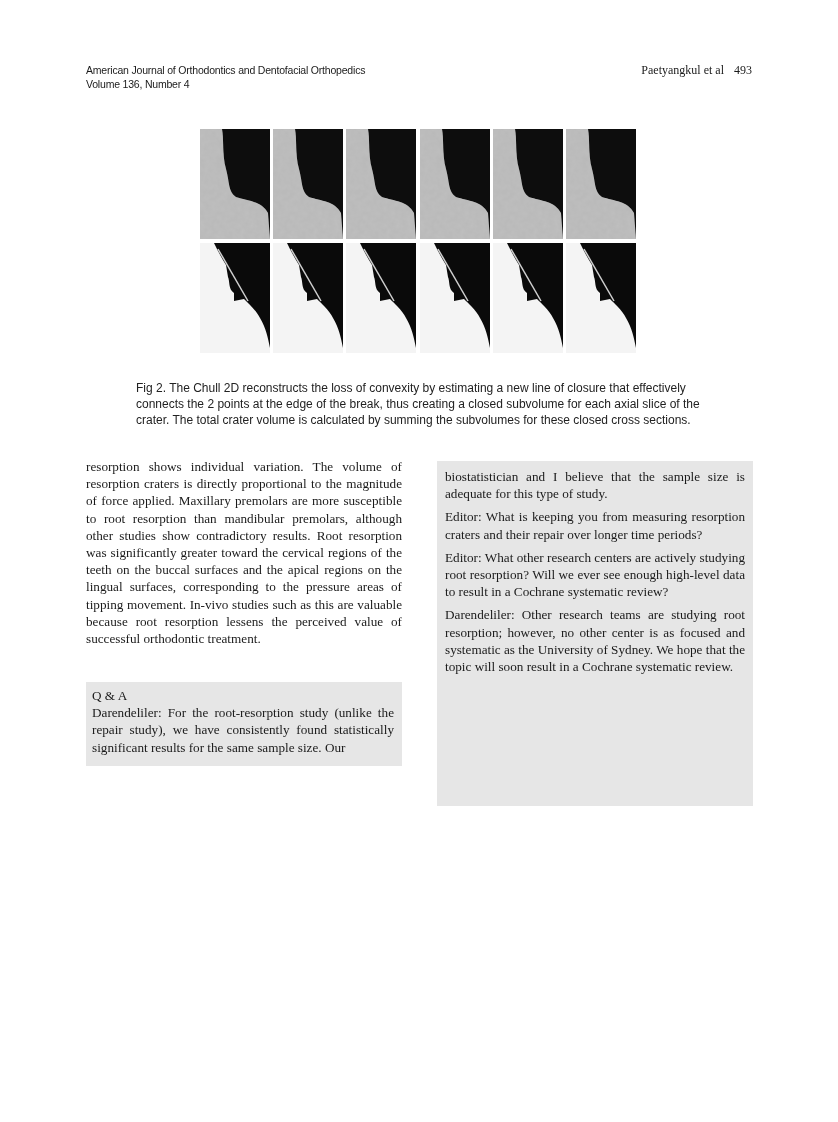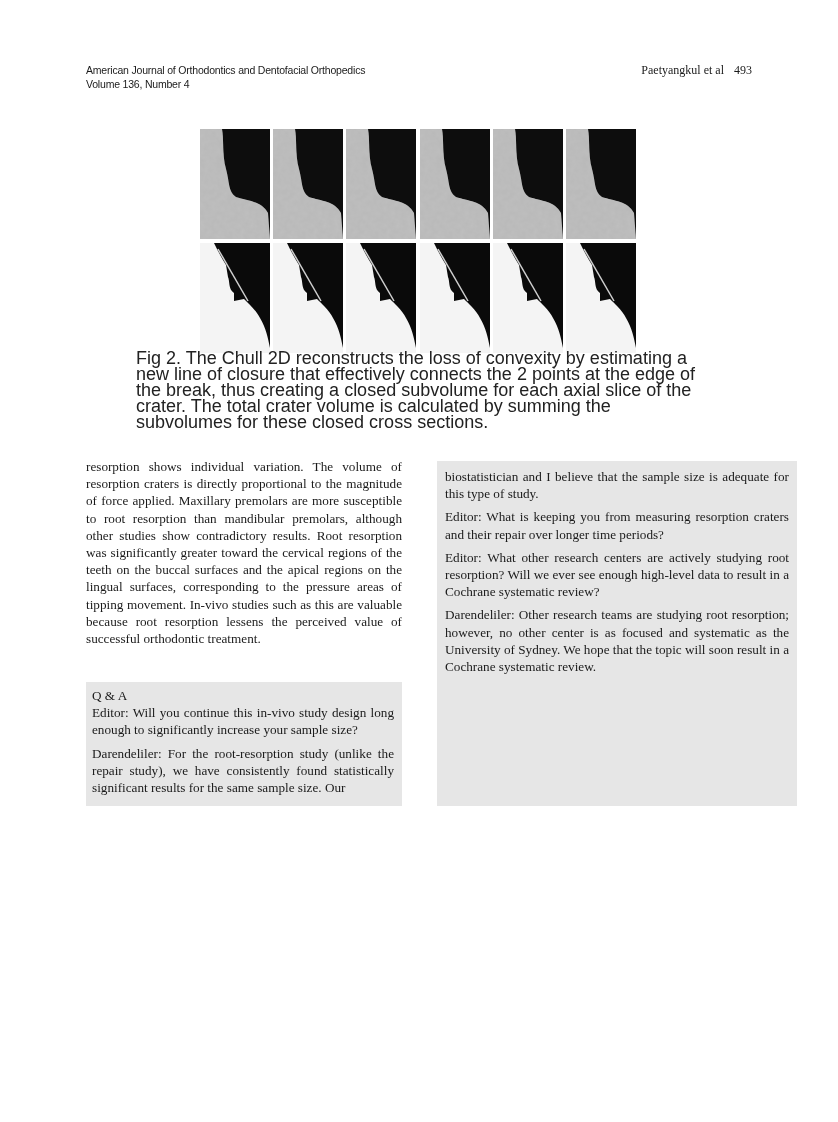--- a/index.html
+++ b/index.html
@@ -1,25 +1,25 @@
 <!DOCTYPE html>
 <html><head>
 <meta charset="utf-8">
 <style>
   html, body { margin:0; padding:0; background:#ffffff; }
   body { width:838px; height:1122px; position:relative; overflow:hidden; font-family:"Liberation Serif", serif; color:#1a1a1a; }
   .hdr-left { position:absolute; left:86px; top:63px; font-size:10.5px; line-height:14px; font-family:Liberation Sans, sans-serif; letter-spacing:-0.2px; }
   .hdr-right { position:absolute; right:86px; top:63px; font-size:12px; line-height:14px; }
   .hdr-right .pg { margin-left:10px; }
   .figure { position:absolute; left:200px; top:129px; width:438px; height:224px; }
-  .caption { position:absolute; left:136px; top:350px; width:568px; font-family:"Liberation Sans", sans-serif; font-size:18px; line-height:16px; color:#222; }
+  .caption { position:absolute; left:136px; top:380px; width:568px; font-family:"Liberation Sans", sans-serif; font-size:12px; line-height:16px; color:#222; }
   .col-left { position:absolute; left:86px; top:458px; width:316px; font-size:13.2px; line-height:17.2px; text-align:justify; }
   .qa-box { position:absolute; left:86px; top:682px; width:316px; background:#e6e6e6; padding:5px 8px 10px 6px; box-sizing:border-box; font-size:13.2px; line-height:17.2px; }
   .qa-box p, .qa-right p { margin:0 0 6px 0; text-align:justify; }
-  .qa-right { position:absolute; left:437px; top:461px; width:360px; background:#e6e6e6; padding:7px 8px 4px 8px; box-sizing:border-box; font-size:13.2px; line-height:17.2px; height:345px; }
+  .qa-right { position:absolute; left:437px; top:461px; width:316px; background:#e6e6e6; padding:7px 8px 4px 8px; box-sizing:border-box; font-size:13.2px; line-height:17.2px; height:345px; }
   .qa-title { display:block; }
 </style>
 </head>
 <body>
 
 <div class="hdr-left">
   <div>American Journal of Orthodontics and Dentofacial Orthopedics</div>
   <div>Volume 136, Number 4</div>
 </div>
 <div class="hdr-right">
@@ -63,21 +63,20 @@
     </g>
   </svg>
 </div>
 
 <div class="caption">Fig 2.  The Chull 2D reconstructs the loss of convexity by estimating a new line of closure that effectively connects the 2 points at the edge of the break, thus creating a closed subvolume for each axial slice of the crater. The total crater volume is calculated by summing the subvolumes for these closed cross sections.</div>
 
 <div class="col-left">resorption shows individual variation. The volume of resorption craters is directly proportional to the magnitude of force applied. Maxillary premolars are more susceptible to root resorption than mandibular premolars, although other studies show contradictory results. Root resorption was significantly greater toward the cervical regions of the teeth on the buccal surfaces and the apical regions on the lingual surfaces, corresponding to the pressure areas of tipping movement. In-vivo studies such as this are valuable because root resorption lessens the perceived value of successful orthodontic treatment.</div>
 
 <div class="qa-box">
   <span class="qa-title">Q &amp; A</span>
-  <p>Editor: Will you continue this in-vivo study design long enough to significantly increase your sample size?</p>
   <p style="margin-bottom:0">Darendeliler: For the root-resorption study (unlike the repair study), we have consistently found statistically significant results for the same sample size. Our</p>
 </div>
 
 <div class="qa-right">
   <p>biostatistician and I believe that the sample size is adequate for this type of study.</p>
   <p>Editor: What is keeping you from measuring resorption craters and their repair over longer time periods?</p>
   <p>Editor: What other research centers are actively studying root resorption? Will we ever see enough high-level data to result in a Cochrane systematic review?</p>
   <p>Darendeliler: Other research teams are studying root resorption; however, no other center is as focused and systematic as the University of Sydney. We hope that the topic will soon result in a Cochrane systematic review.</p>
 </div>
 

